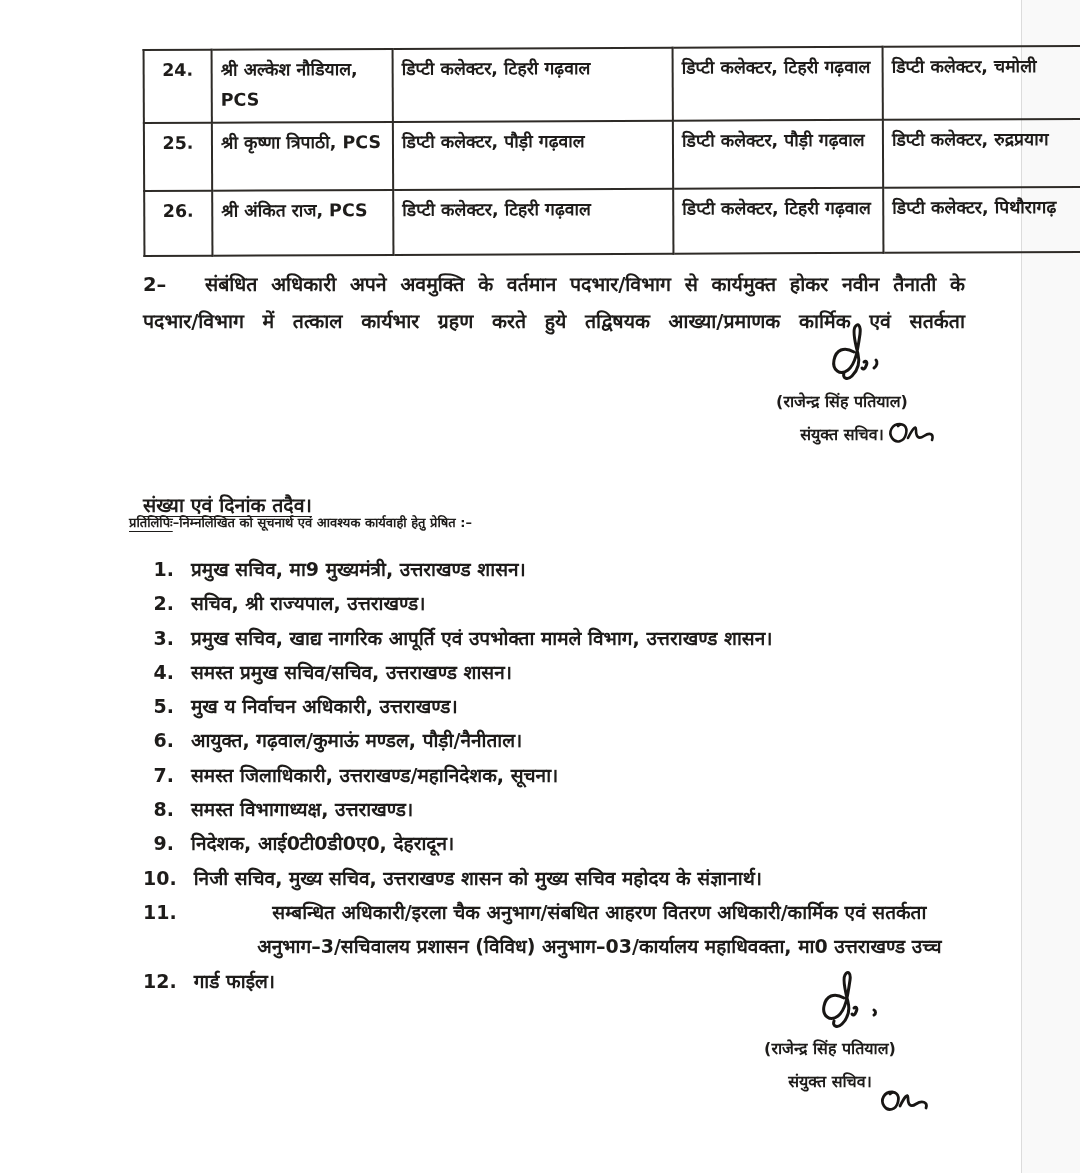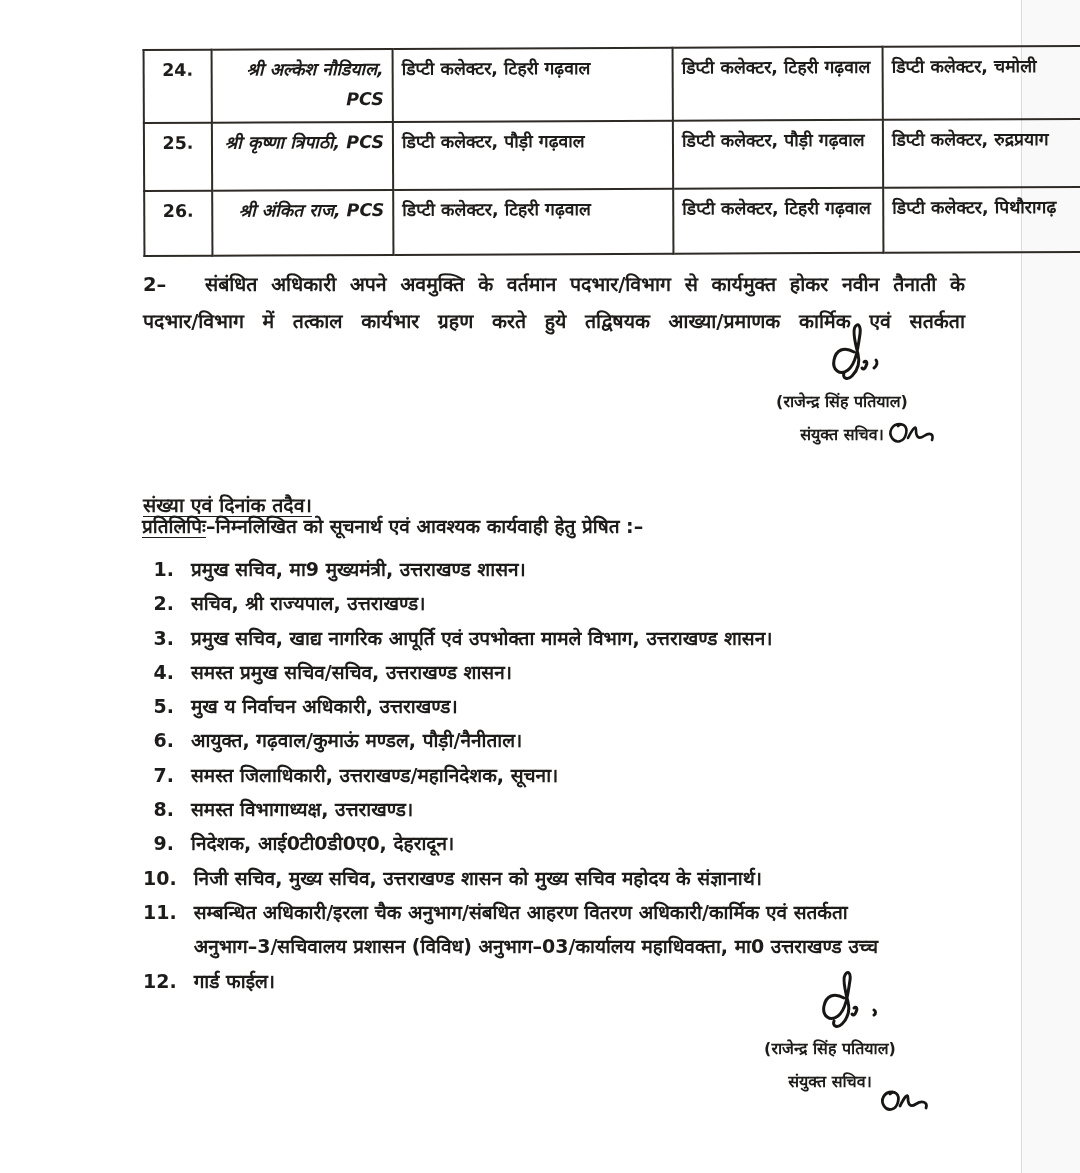--- a/index.html
+++ b/index.html
@@ -17,21 +17,21 @@
     position:absolute;left:143px;top:47px;width:850px;
     border-collapse:collapse;table-layout:fixed;
     transform:rotate(-0.25deg);
     font-size:17.5px;line-height:30px;
   }
   table.officers td{
     border:2px solid #2e2b27;vertical-align:top;
     padding:4px 8px 2px 8px;overflow:hidden;
   }
   td.c-serial{width:50px;text-align:center;padding-left:2px;padding-right:2px;}
-  td.c-name{width:163px;text-align:right;font-style:italic;}
+  td.c-name{width:163px;text-align:left;}
   td.c-prev{width:262px;text-align:left;}
   td.c-from{width:192px;text-align:justify;}
   td.c-new{width:183px;text-align:justify;}
   tr.r1{height:73px;} tr.r2{height:68px;} tr.r3{height:65px;}
   tr.r1 td.c-new{text-align:left;}
 
   
   .para2{position:absolute;left:143px;top:266px;width:822px;font-size:19.5px;line-height:37px;}
   .pline{white-space:normal;}
   .pl-first{display:flex;}
@@ -43,27 +43,27 @@
   .sig-flourish{position:absolute;}
   .sigblock{position:absolute;text-align:center;font-size:16px;line-height:33px;}
   .sig1{left:712px;top:385px;width:260px;}
   .sig2{left:700px;top:1032px;width:260px;}
   .sig-title-row{position:relative;display:inline-block;}
   .initials-inline{position:absolute;left:100%;top:-2px;margin-left:2px;}
   .initials-below{position:absolute;left:178px;top:52px;}
 
   
   .refline{position:absolute;left:143px;top:491px;font-size:19.5px;text-decoration:underline;text-underline-offset:4px;}
-  .copyhead{position:absolute;left:142px;top:513px;font-size:19px;}
+  .copyhead{position:absolute;left:129px;top:513px;font-size:13px;}
   .copyhead .ul{text-decoration:underline;text-underline-offset:4px;}
   .dist{position:absolute;left:143px;top:552px;width:862px;font-size:19px;}
   .dist-item{display:flex;line-height:34.3px;}
   .d-num{flex:0 0 48px;text-align:right;padding-right:17px;box-sizing:border-box;}
   .d-text{flex:1;}
-  .sub-line{display:block;}
+  .sub-line{display:block;text-align:center;}
 </style>
 </head>
 <body>
 
 <div class="sheet">
   <div class="scan-strip"></div>
 
   <table class="officers">
     <tbody>
       <tr class="r1">

